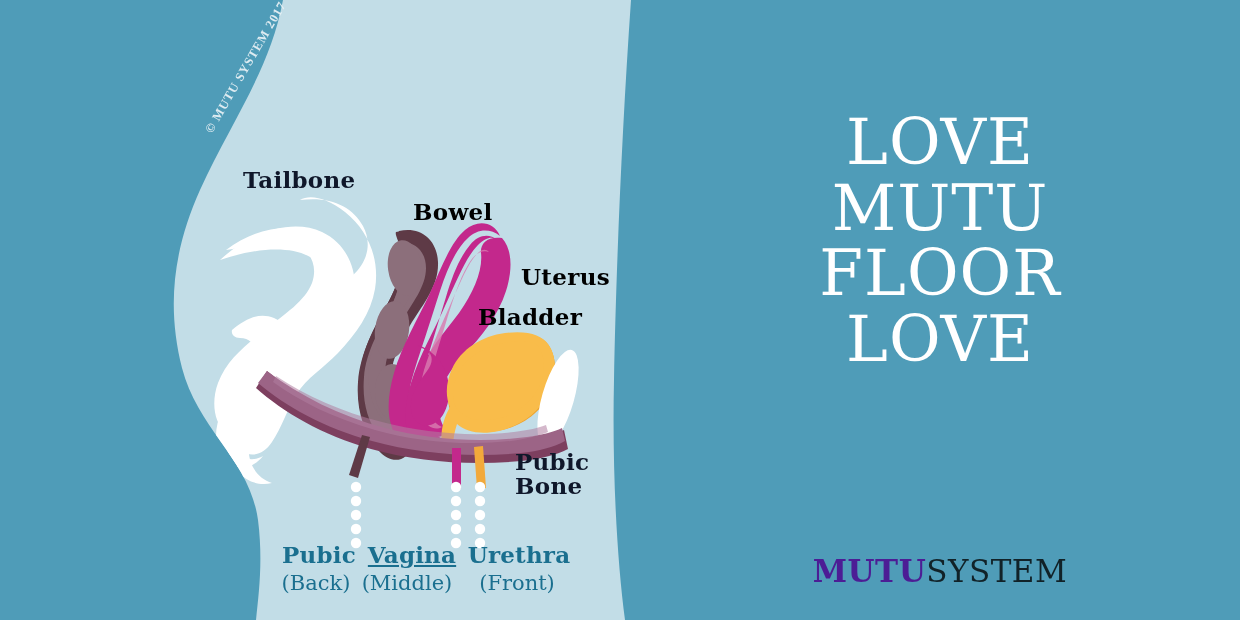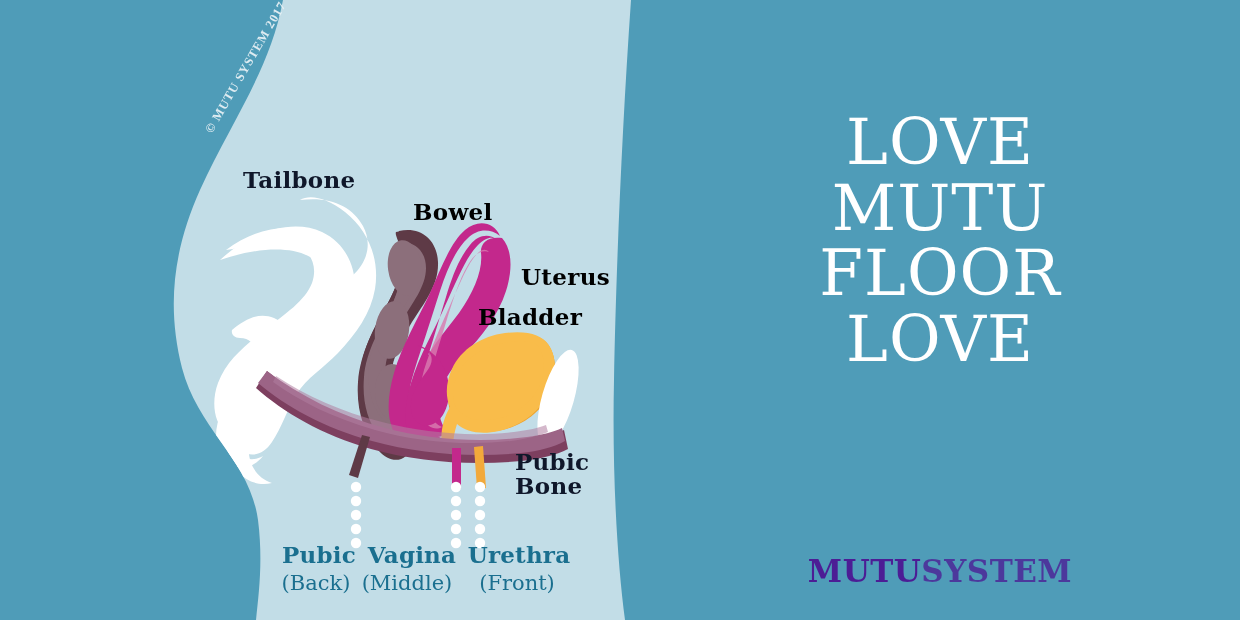--- a/index.html
+++ b/index.html
@@ -80,21 +80,21 @@
   #openings .subs {
     display: flex;
     justify-content: flex-start;
     align-items: baseline;
   }
   #openings .names { font-weight: bold; font-size: 23px; letter-spacing: .2px; }
   #openings .subs  { font-weight: normal; font-size: 21px; margin-top: 3px; }
   #openings .col-name { text-align: center; }
   #openings .col-sub  { text-align: center; }
   .c1n { width: 78px; }
-  .c2n { width: 108px; }
+  .c2n { width: 108px; text-decoration: underline; }
   .c3n { width: 106px; }
   .c1s { width: 72px; }
   .c2s { width: 110px; }
   .c3s { width: 110px; }
 
   
   #headline {
     position: absolute;
     left: 790px;
     top: 110px;
@@ -115,21 +115,21 @@
     left: 790px;
     top: 553px;
     width: 300px;
     text-align: center;
     font-family: "DejaVu Serif", "Liberation Serif", serif;
     font-size: 31px;
     letter-spacing: 0.5px;
     white-space: nowrap;
   }
   #logo .mutu   { color: #4c1d95; font-weight: bold; }
-  #logo .system { color: #4c1d95; font-weight: bold; opacity: 0.78; }
+  #logo .system { color: #000000; font-weight: normal; opacity: 0.78; }
 </style>
 </head>
 <body>
 
 <div id="canvas">
 
   <div id="illustration">
     <svg viewBox="0 0 700 620" xmlns="http://www.w3.org/2000/svg">
       <defs>
         <clipPath id="bodyClip">

